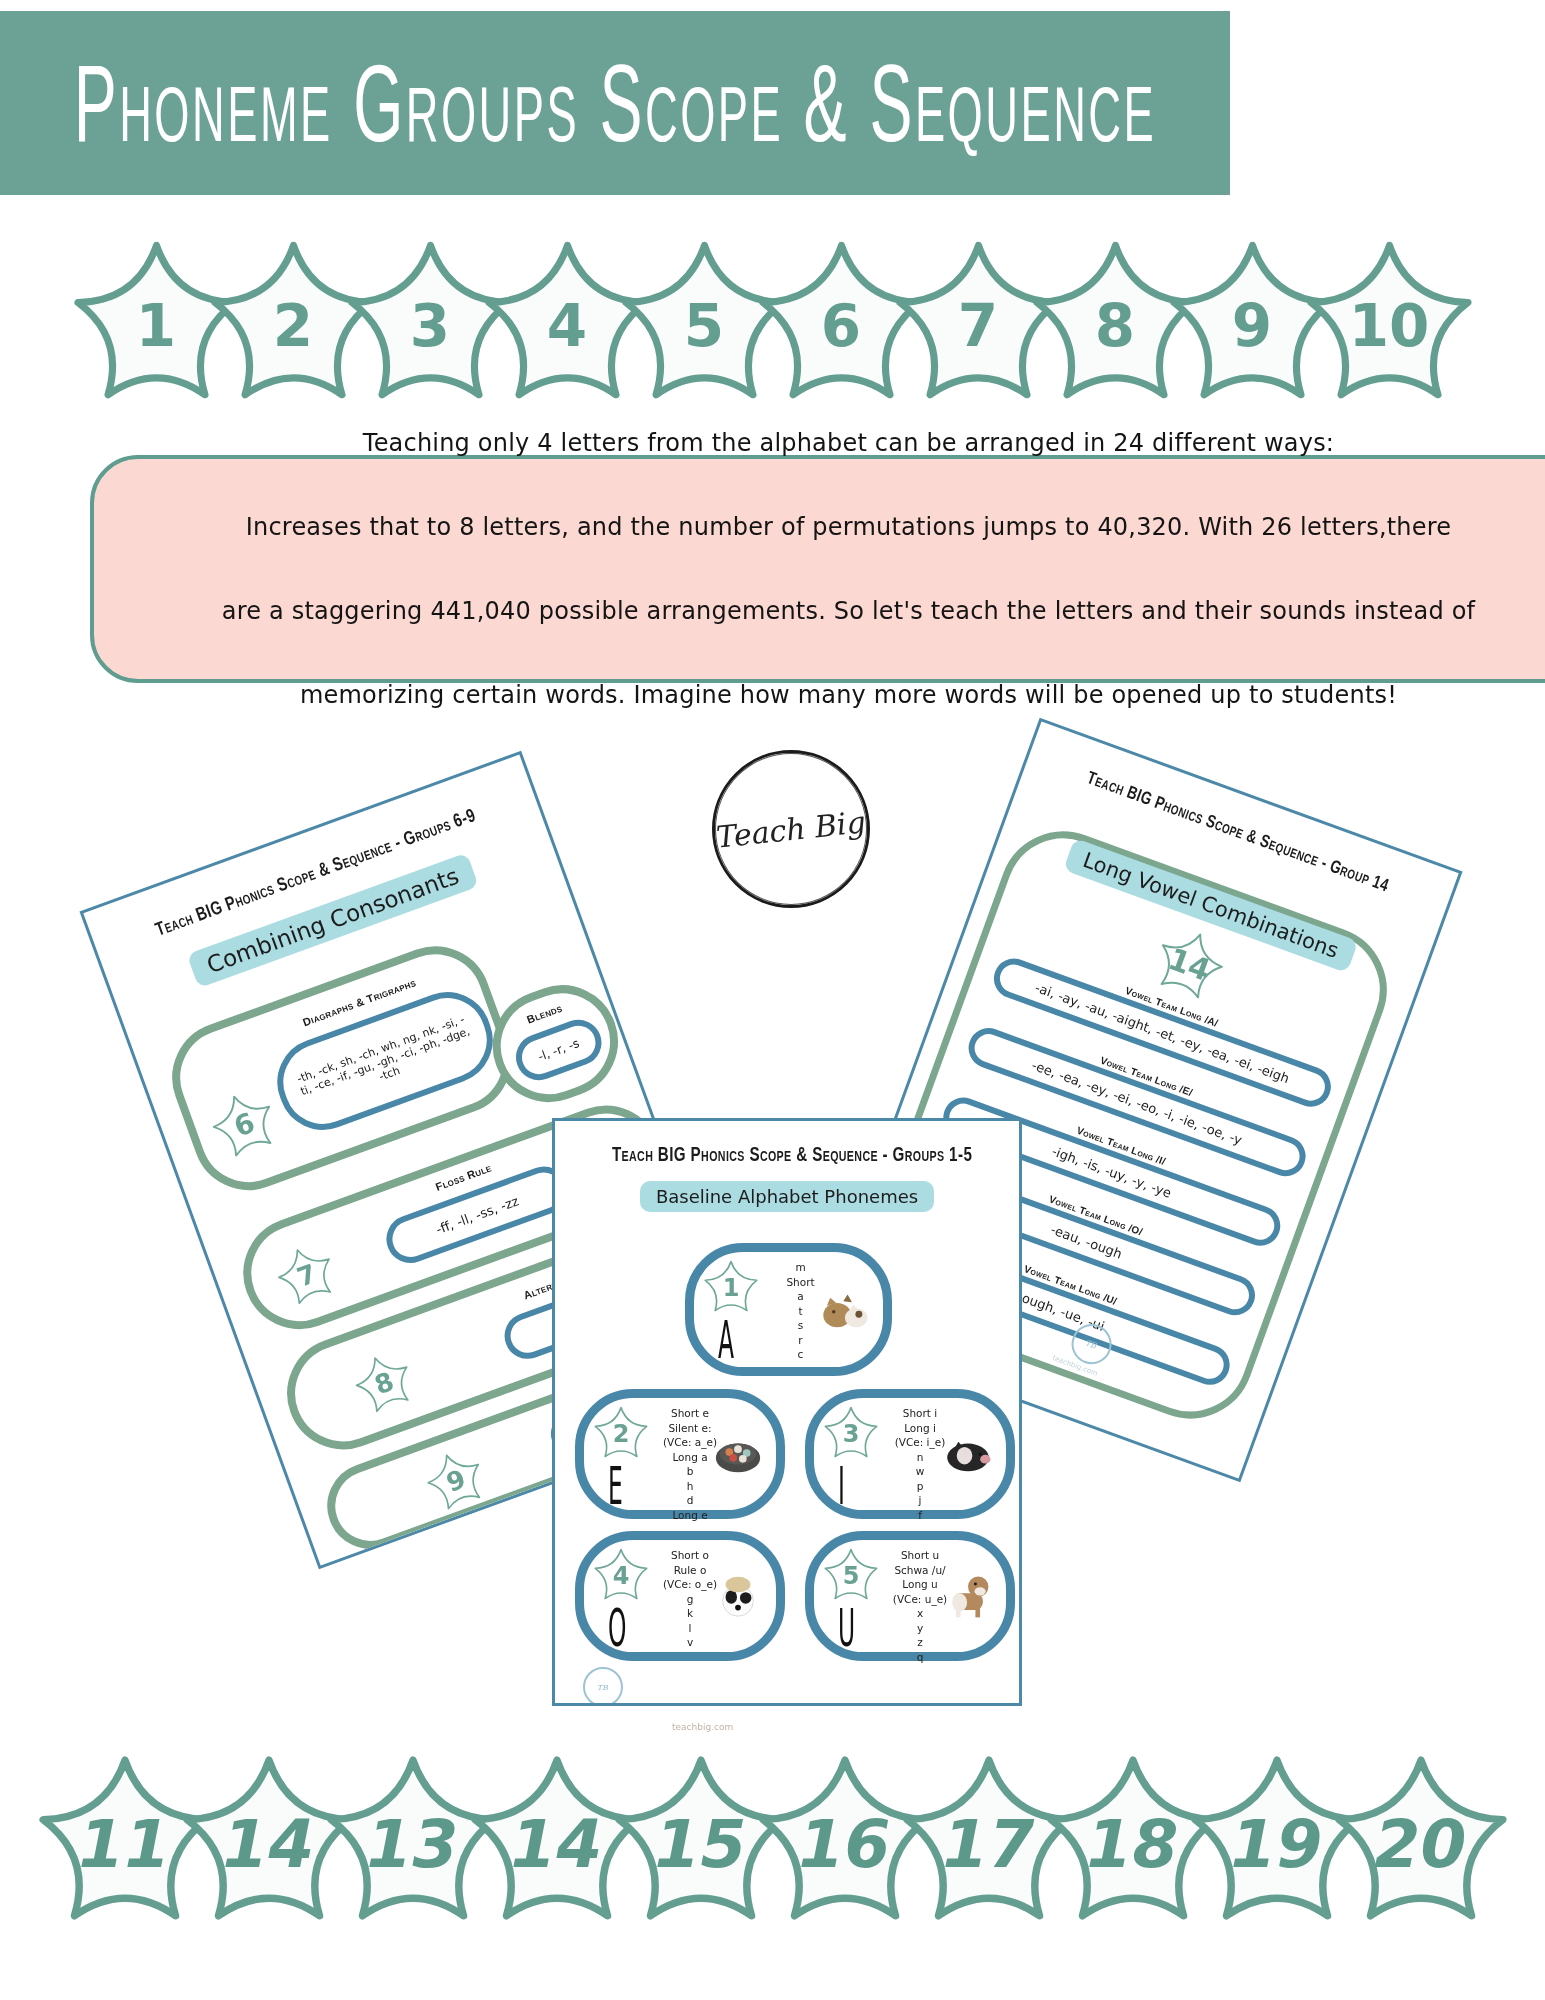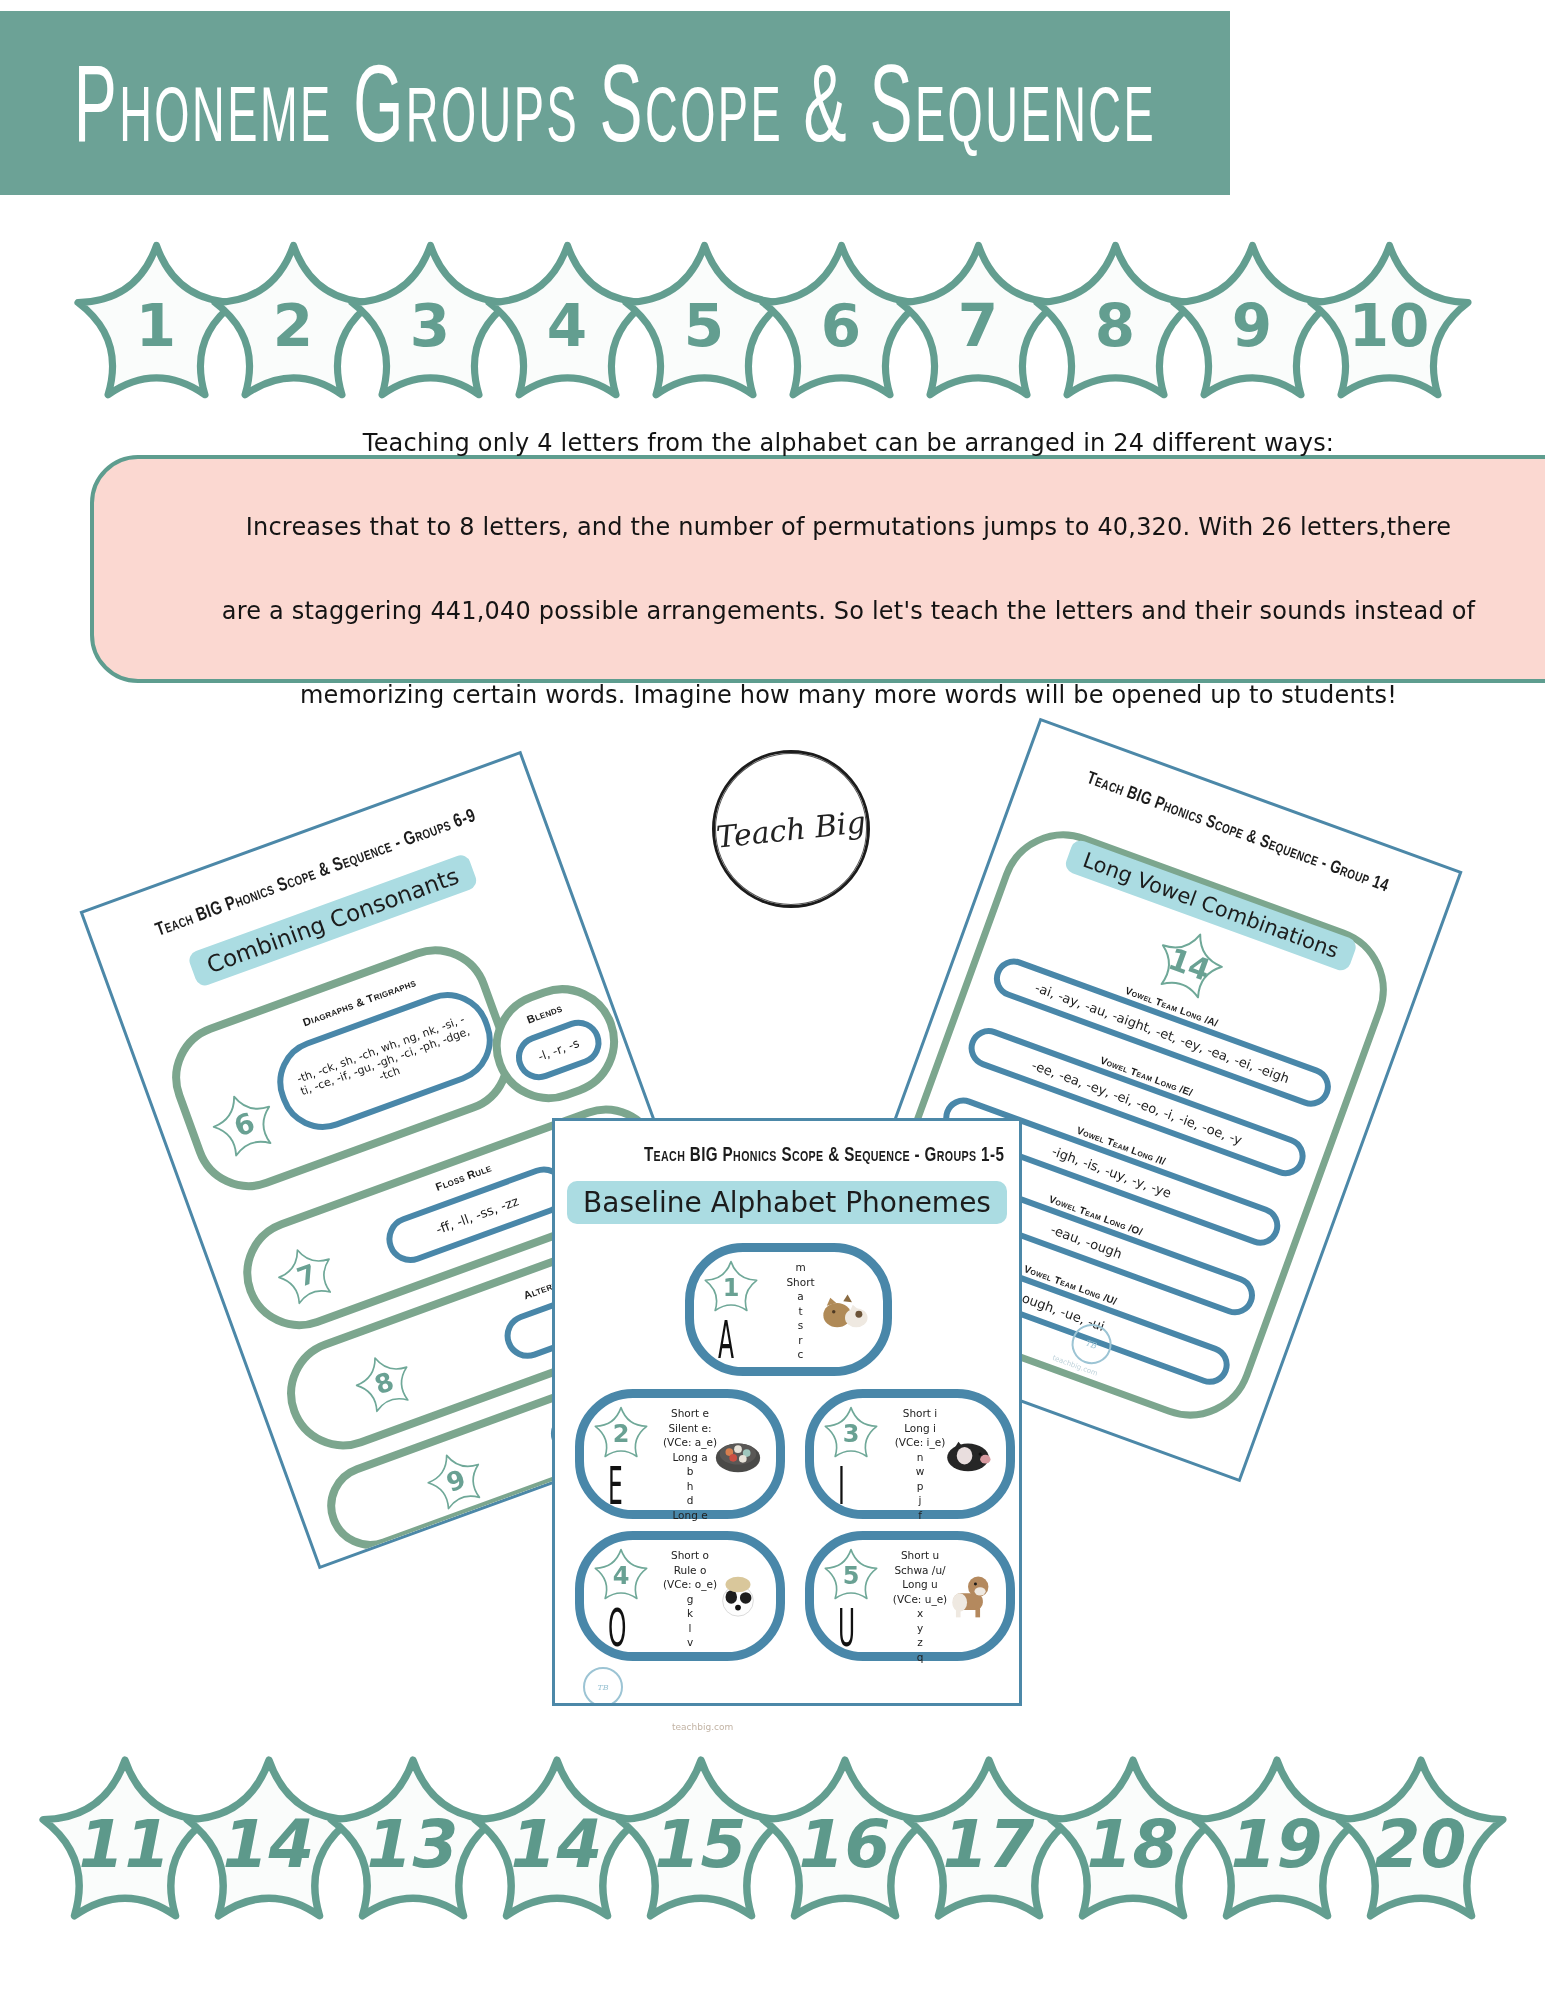--- a/index.html
+++ b/index.html
@@ -72,24 +72,24 @@
 
   
   .logo-circle{position:absolute;left:712px;top:750px;width:152px;height:152px;border-radius:50%;
           border:3px solid #1b1b1b;box-shadow:0 0 0 1px #555 inset;z-index:2;background:#ffffff;
           display:flex;align-items:center;justify-content:center;}
   .logo-text{font-family:"DejaVu Serif",serif;font-style:italic;font-size:30px;color:#222;
           transform:rotate(-6deg);}
 
   
   .center-page{left:552px;top:1118px;width:470px;height:588px;z-index:3;}
-  .center-page .doctitle-wrap{top:22px;padding-left:32px;}
+  .center-page .doctitle-wrap{top:22px;}
   .center-page .doctitle{font-size:20px;}
   .center-page .hl-wrap{top:60px;}
-  .center-page .hl{font-size:28px;}
+  .center-page .hl{font-size:18px;}
   .cpill{position:absolute;border:9px solid #4987A9;border-radius:58px;background:#ffffff;box-sizing:border-box;}
   .cpill .ministar{left:10px;top:8px;width:54px;height:54px;}
   .cpill .ministar span{font-size:24px;}
   .big-letter{position:absolute;left:24px;top:58px;font-size:52px;font-weight:400;color:#111;
           transform:scale(.45,1);transform-origin:left center;}
   .plines{position:absolute;left:76px;right:56px;top:8px;text-align:center;
           font-size:10.5px;line-height:14.5px;color:#222;}
   .photo{position:absolute;right:12px;top:50%;transform:translateY(-50%);width:52px;height:48px;}
   .center-footer{position:absolute;left:672px;top:1722px;font-size:9px;color:#C2B3A4;z-index:3;}
 

